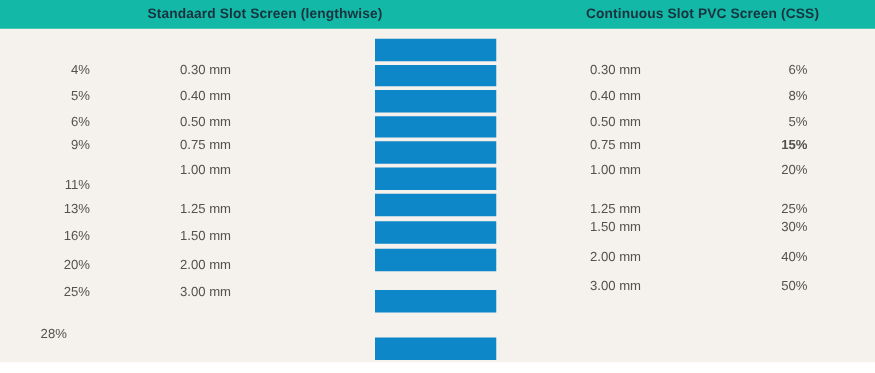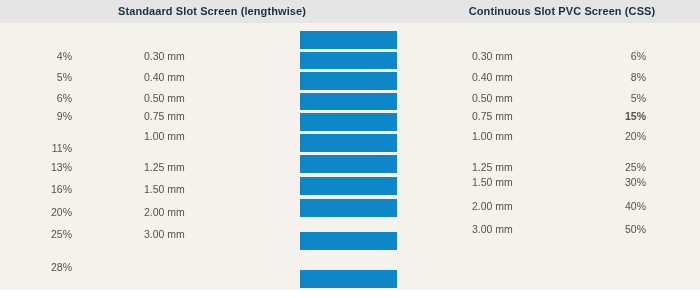--- a/index.html
+++ b/index.html
@@ -21,21 +21,21 @@
     background: #ffffff;
   }
 
   
   .header-bar {
     position: absolute;
     left: 0;
     top: 0;
     width: 700px;
     height: 34px;
-    background: #e5e5e5;
+    background: #14b8a6;
   }
   .header-title {
     position: absolute;
     top: 0;
     height: 23px;
     line-height: 23px;
     font-size: 11px;
     font-weight: bold;
     color: #17333f;
     text-align: center;
@@ -123,21 +123,21 @@
       <div class="cell l-pct" style="top: 118px;">11%</div>
       <div class="cell l-size" style="top: 106px;">1.00 mm</div>
       <div class="cell l-pct" style="top: 137px;">13%</div>
       <div class="cell l-size" style="top: 137px;">1.25 mm</div>
       <div class="cell l-pct" style="top: 159px;">16%</div>
       <div class="cell l-size" style="top: 159px;">1.50 mm</div>
       <div class="cell l-pct" style="top: 182px;">20%</div>
       <div class="cell l-size" style="top: 182px;">2.00 mm</div>
       <div class="cell l-pct" style="top: 204px;">25%</div>
       <div class="cell l-size" style="top: 204px;">3.00 mm</div>
-      <div class="cell l-pct" style="top: 237px;">28%</div>
+      <div class="cell l-pct" style="top: 237px; text-align: center;">28%</div>
       <div class="cell r-size" style="top: 26px;">0.30 mm</div>
       <div class="cell r-pct" style="top: 26px;">6%</div>
       <div class="cell r-size" style="top: 47px;">0.40 mm</div>
       <div class="cell r-pct" style="top: 47px;">8%</div>
       <div class="cell r-size" style="top: 68px;">0.50 mm</div>
       <div class="cell r-pct" style="top: 68px;">5%</div>
       <div class="cell r-size" style="top: 86px;">0.75 mm</div>
       <div class="cell r-pct" style="top: 86px; font-weight: bold;">15%</div>
       <div class="cell r-size" style="top: 106px;">1.00 mm</div>
       <div class="cell r-pct" style="top: 106px;">20%</div>

